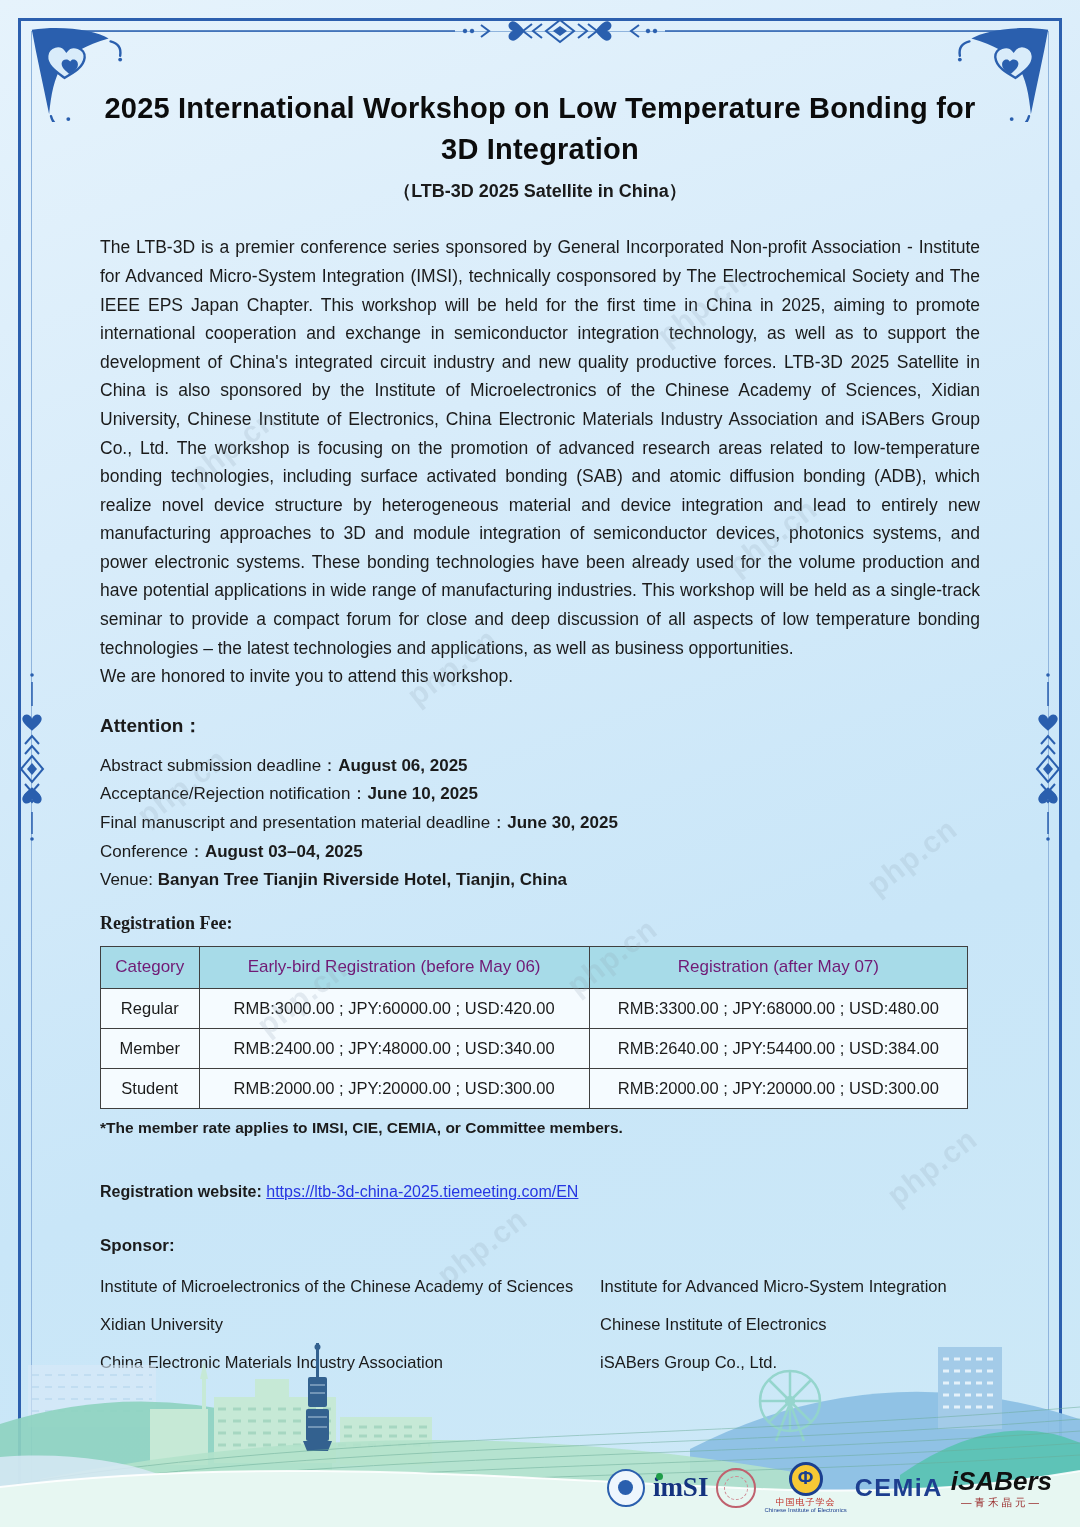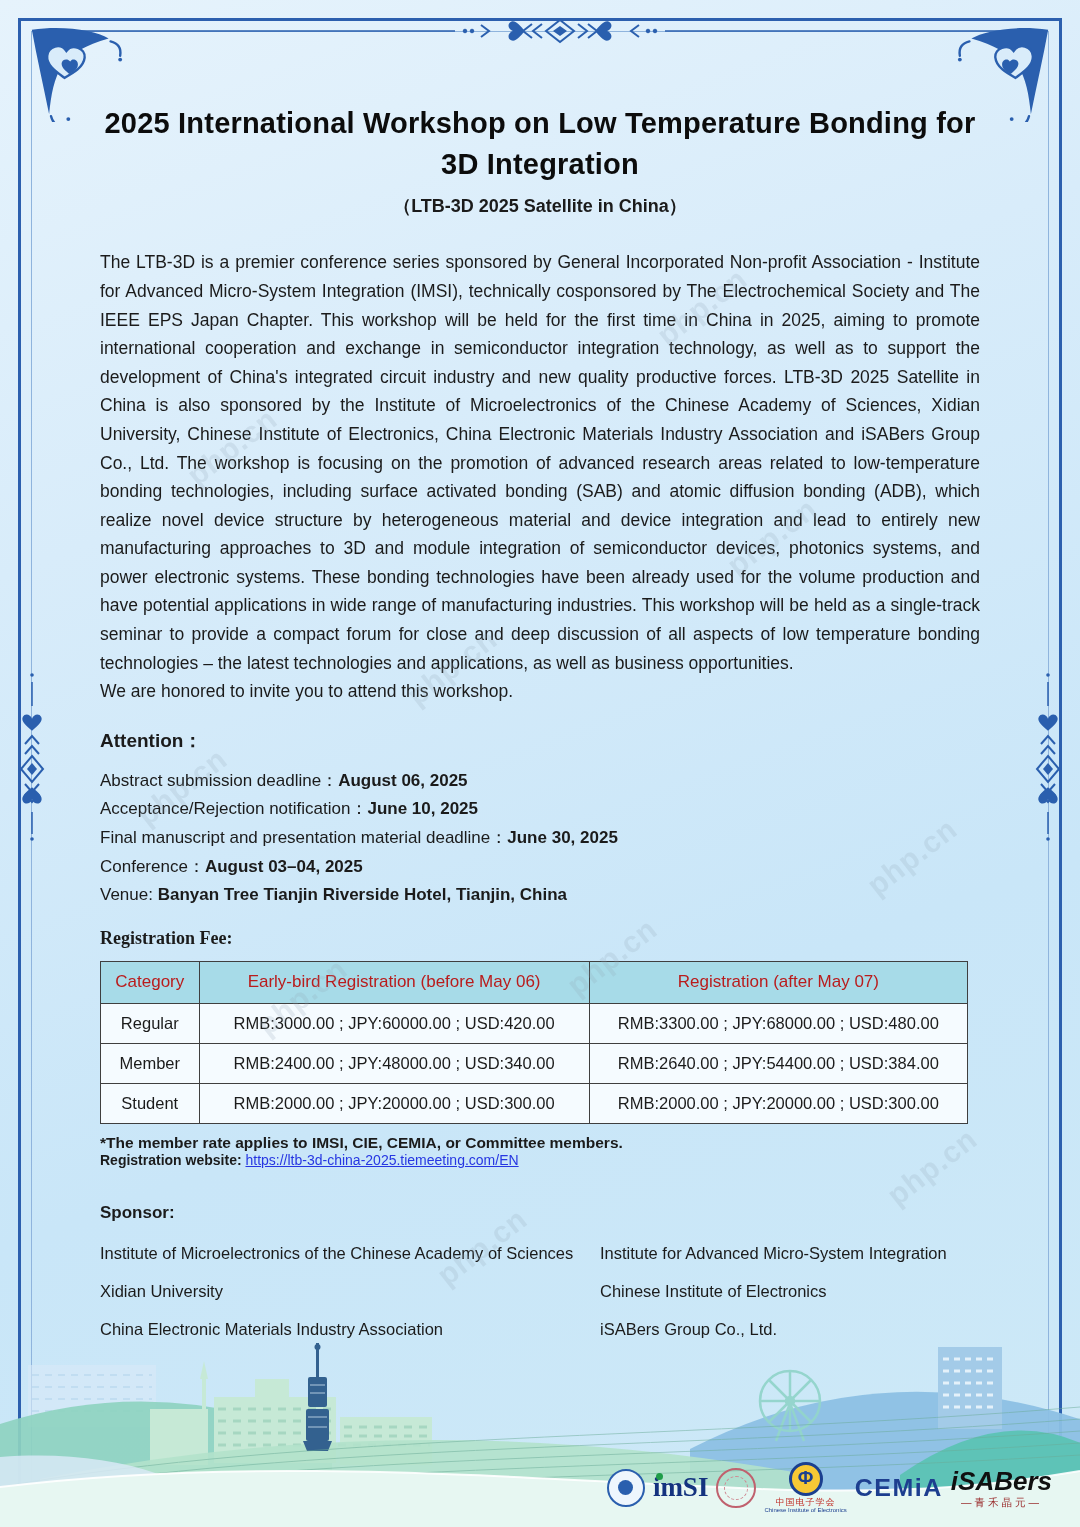--- a/index.html
+++ b/index.html
@@ -20,37 +20,37 @@
   .top-ornament { position:absolute; left:80px; top:16px; width:920px; height:30px; z-index:2; }
   .side-ornament { position:absolute; top:672px; width:26px; height:170px; z-index:2; }
   .side-ornament.l { left:19px; } .side-ornament.r { right:19px; }
 
   
   .wm-layer { position:absolute; inset:0; z-index:4; pointer-events:none; }
   .wm { position:absolute; font-size:30px; font-weight:bold; color:rgba(145,165,182,0.20);
         transform:rotate(-38deg); letter-spacing:1px; }
 
   
-  .content { position:absolute; left:100px; top:103px; width:880px; z-index:3; }
+  .content { position:absolute; left:100px; top:88px; width:880px; z-index:3; }
   .title { font-size:29px; font-weight:bold; text-align:center; line-height:1.42;
            margin:0 0 9px 0; color:#0c0c0c; letter-spacing:.2px;}
   .subtitle { text-align:center; font-size:18px; font-weight:bold; margin:0 0 30px 0; }
   .para { font-size:17.5px; line-height:28.6px; text-align:justify; }
   .invite { font-size:17.5px; line-height:28.6px; }
   .attention-h { margin-top:22px; font-size:19px; font-weight:bold; }
   .att-list { margin-top:13px; }
   .att-item { font-size:17px; line-height:28.6px; }
   .fee-h { margin-top:18px; font-size:18px; font-weight:bold;font-family:Liberation Serif, serif; }
   table.fees { border-collapse:collapse; margin-top:12px; width:868px; }
   table.fees th, table.fees td { border:1px solid #3f3f3f; text-align:center; }
-  table.fees th { background:#a7dbe8; height:39px; font-size:17px; font-weight:400; color:#b91c1c; }
+  table.fees th { background:#a7dbe8; height:39px; font-size:17px; font-weight:400; color:#701a75; }
   table.fees td { height:37px; font-size:16.5px; background:#f5fbff; }
   table.fees .col-cat { width:96px; } table.fees .col-a { width:392px; } table.fees .col-b { width:380px; }
   .footnote { font-size:15.5px; font-weight:bold; margin-top:10px; }
-  .website { font-size:14px; }
+  .website { margin-top:46px; font-size:16px; }
   .website .lbl { font-weight:bold; }
   .website a { color:#2636e2; text-decoration:underline; }
   .sponsor-h { margin-top:35px; font-size:17px; font-weight:bold; }
   .sponsor-grid { margin-top:16px; display:grid; grid-template-columns:500px 380px; }
   .sponsor-col div { font-size:16.5px; line-height:29px; margin-bottom:9px; }
 
   
   .skyline { position:absolute; left:0; bottom:0; width:1080px; height:190px; z-index:3; }
 
   

